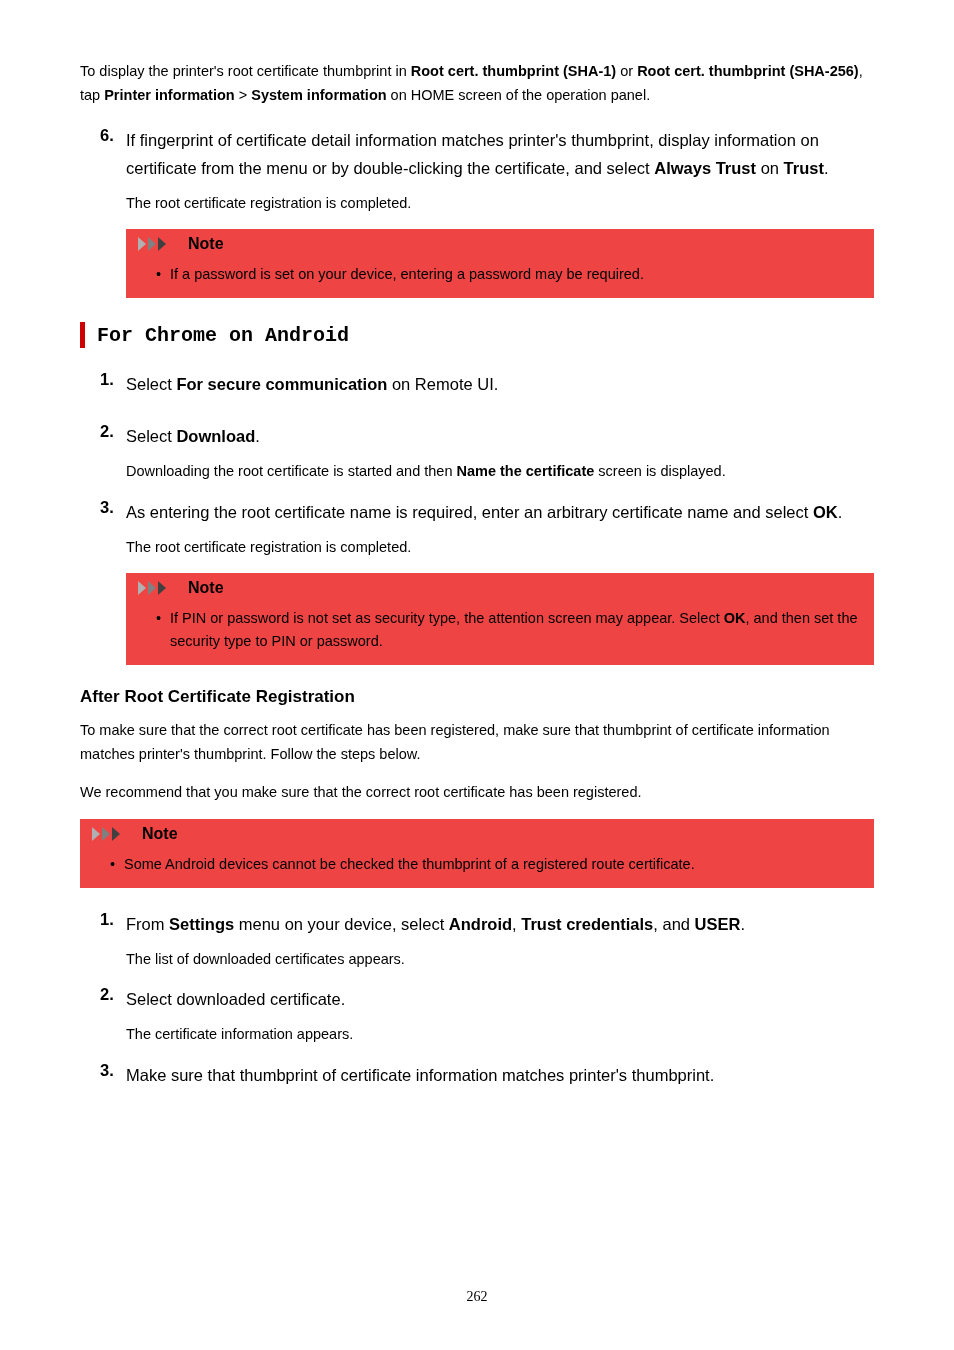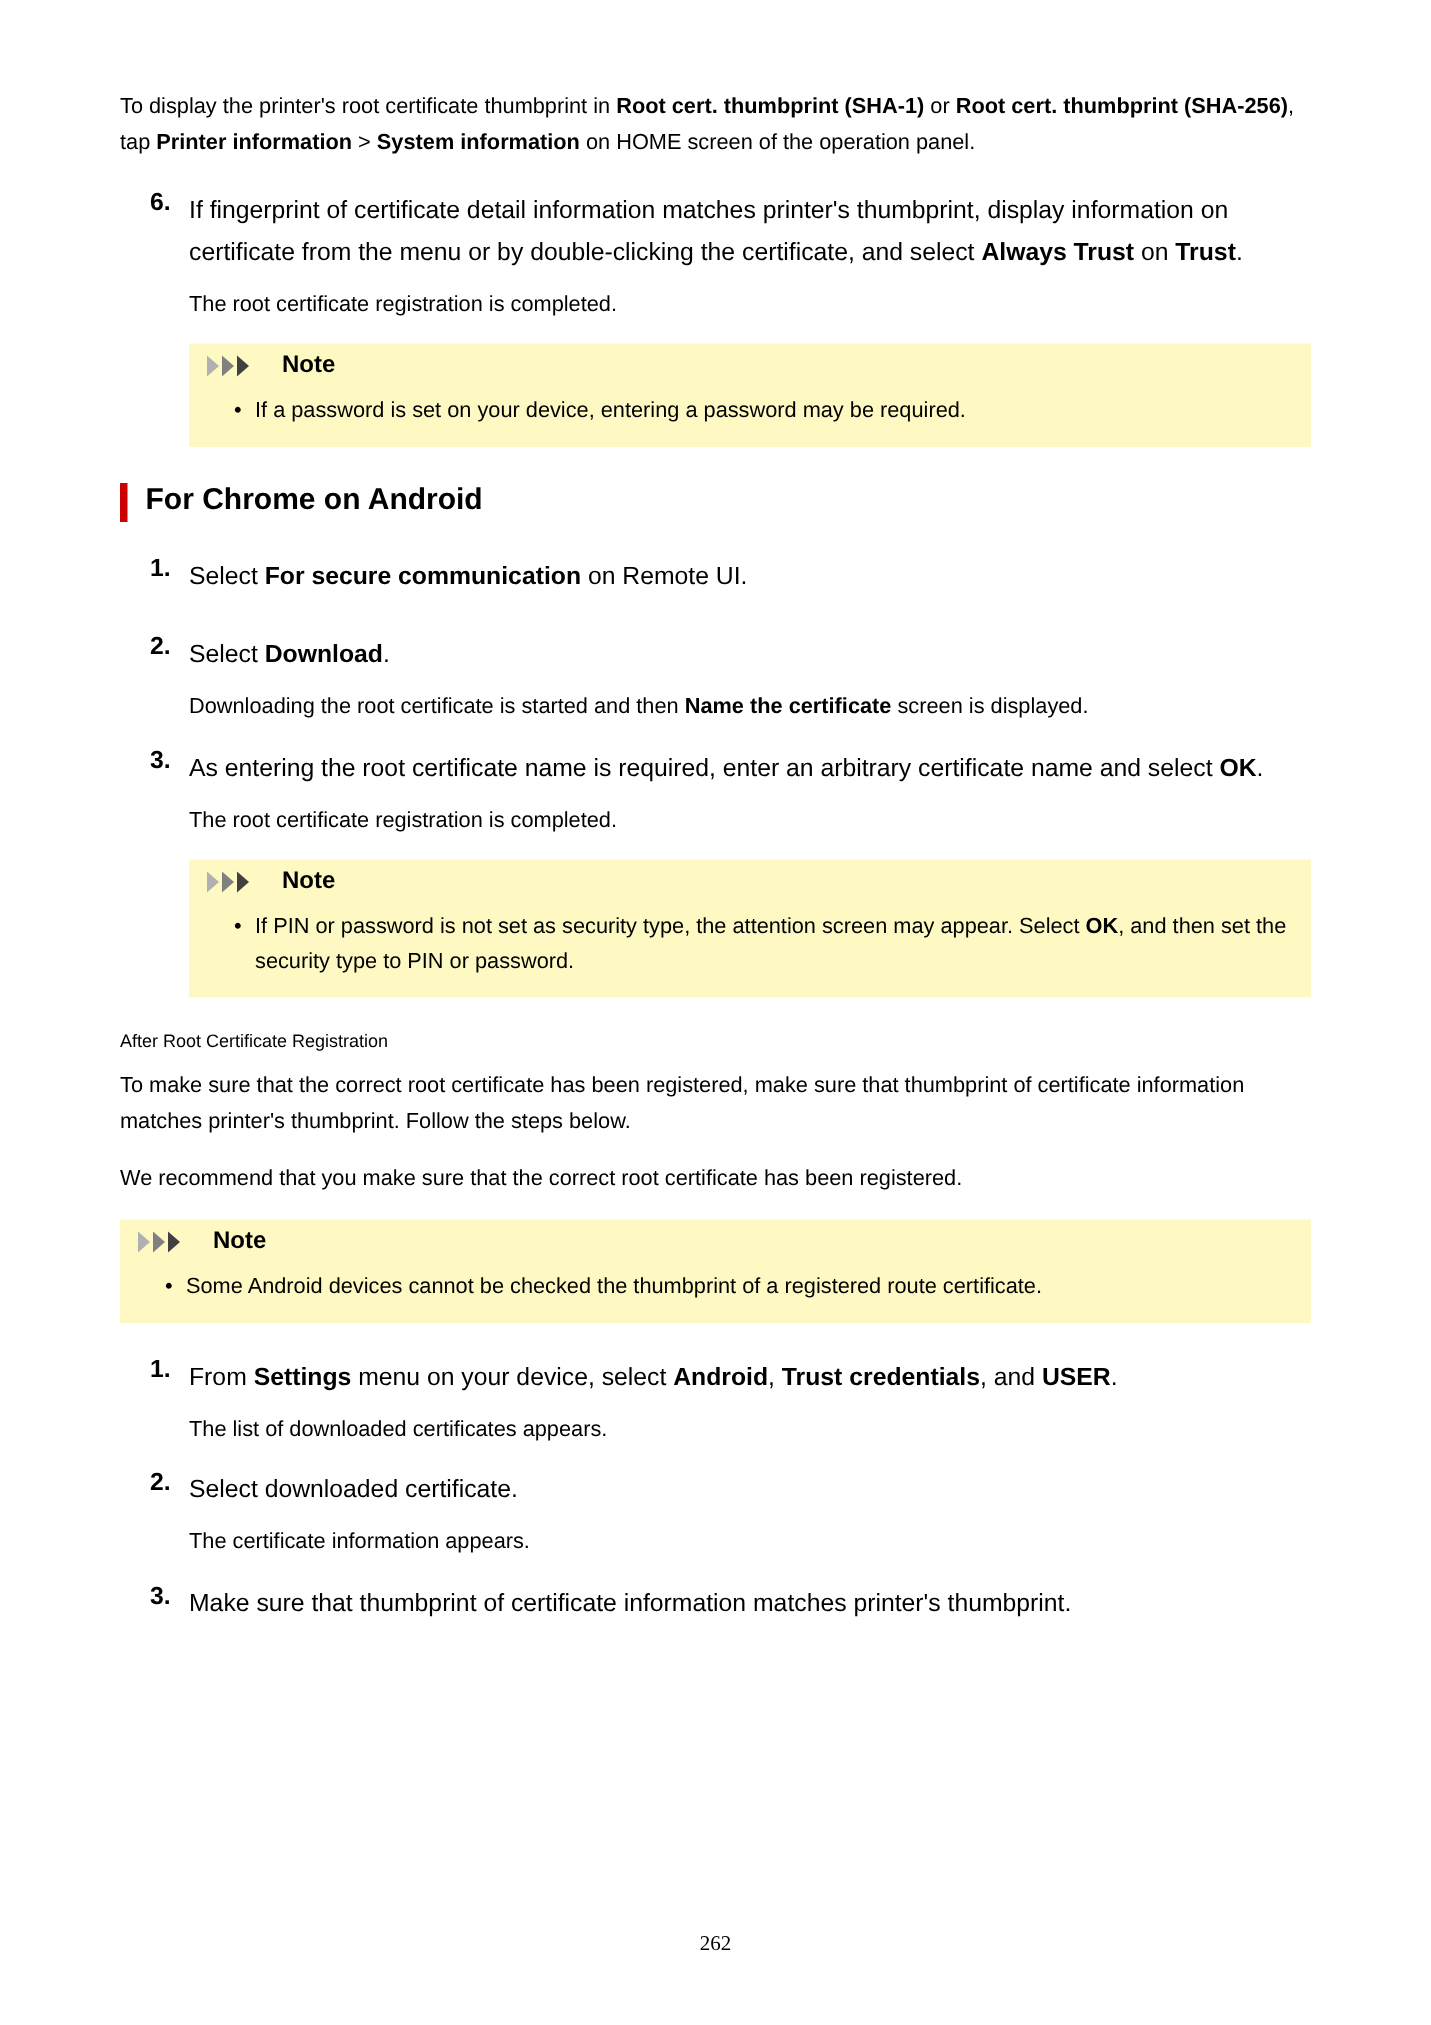--- a/index.html
+++ b/index.html
@@ -35,21 +35,21 @@
     font-size: 16.5px;
     line-height: 1.7;
     flex: 1;
   }
   .step-sub {
     font-size: 14.5px;
     line-height: 1.6;
     margin: 10px 0 14px 26px;
   }
   .note-box {
-    background: #fef9c3;
+    background: #ef4444;
     margin: 10px 0 22px 26px;
     padding: 0 0 8px 0;
   }
   .note-box.wide {
     margin-left: 0;
   }
   .note-header {
     display: flex;
     align-items: center;
     padding: 6px 10px 6px 10px;
@@ -66,35 +66,37 @@
     display: flex;
     font-size: 14.5px;
     line-height: 1.6;
     padding: 4px 14px 4px 30px;
   }
   .note-bullet {
     flex: 0 0 14px;
   }
   .section-hdr {
     display: flex;
+    align-items: center;
     margin: 24px 0 22px 0;
+    font-family: Liberation Mono, monospace;
   }
   .section-bar {
     width: 5px;
     height: 26px;
     background: #cc0000;
     margin-right: 12px;
   }
   .section-title {
     font-size: 20px;
     font-weight: bold;
   }
   .sub-heading {
-    font-size: 12px;
-    font-weight: normal;
+    font-size: 17px;
+    font-weight: bold;
     margin: 22px 0 12px 0;
   }
   .body-text {
     font-size: 14.5px;
     line-height: 1.65;
     margin: 0 0 14px 0;
   }
   .page-num {
     position: absolute;
     bottom: 45px;

